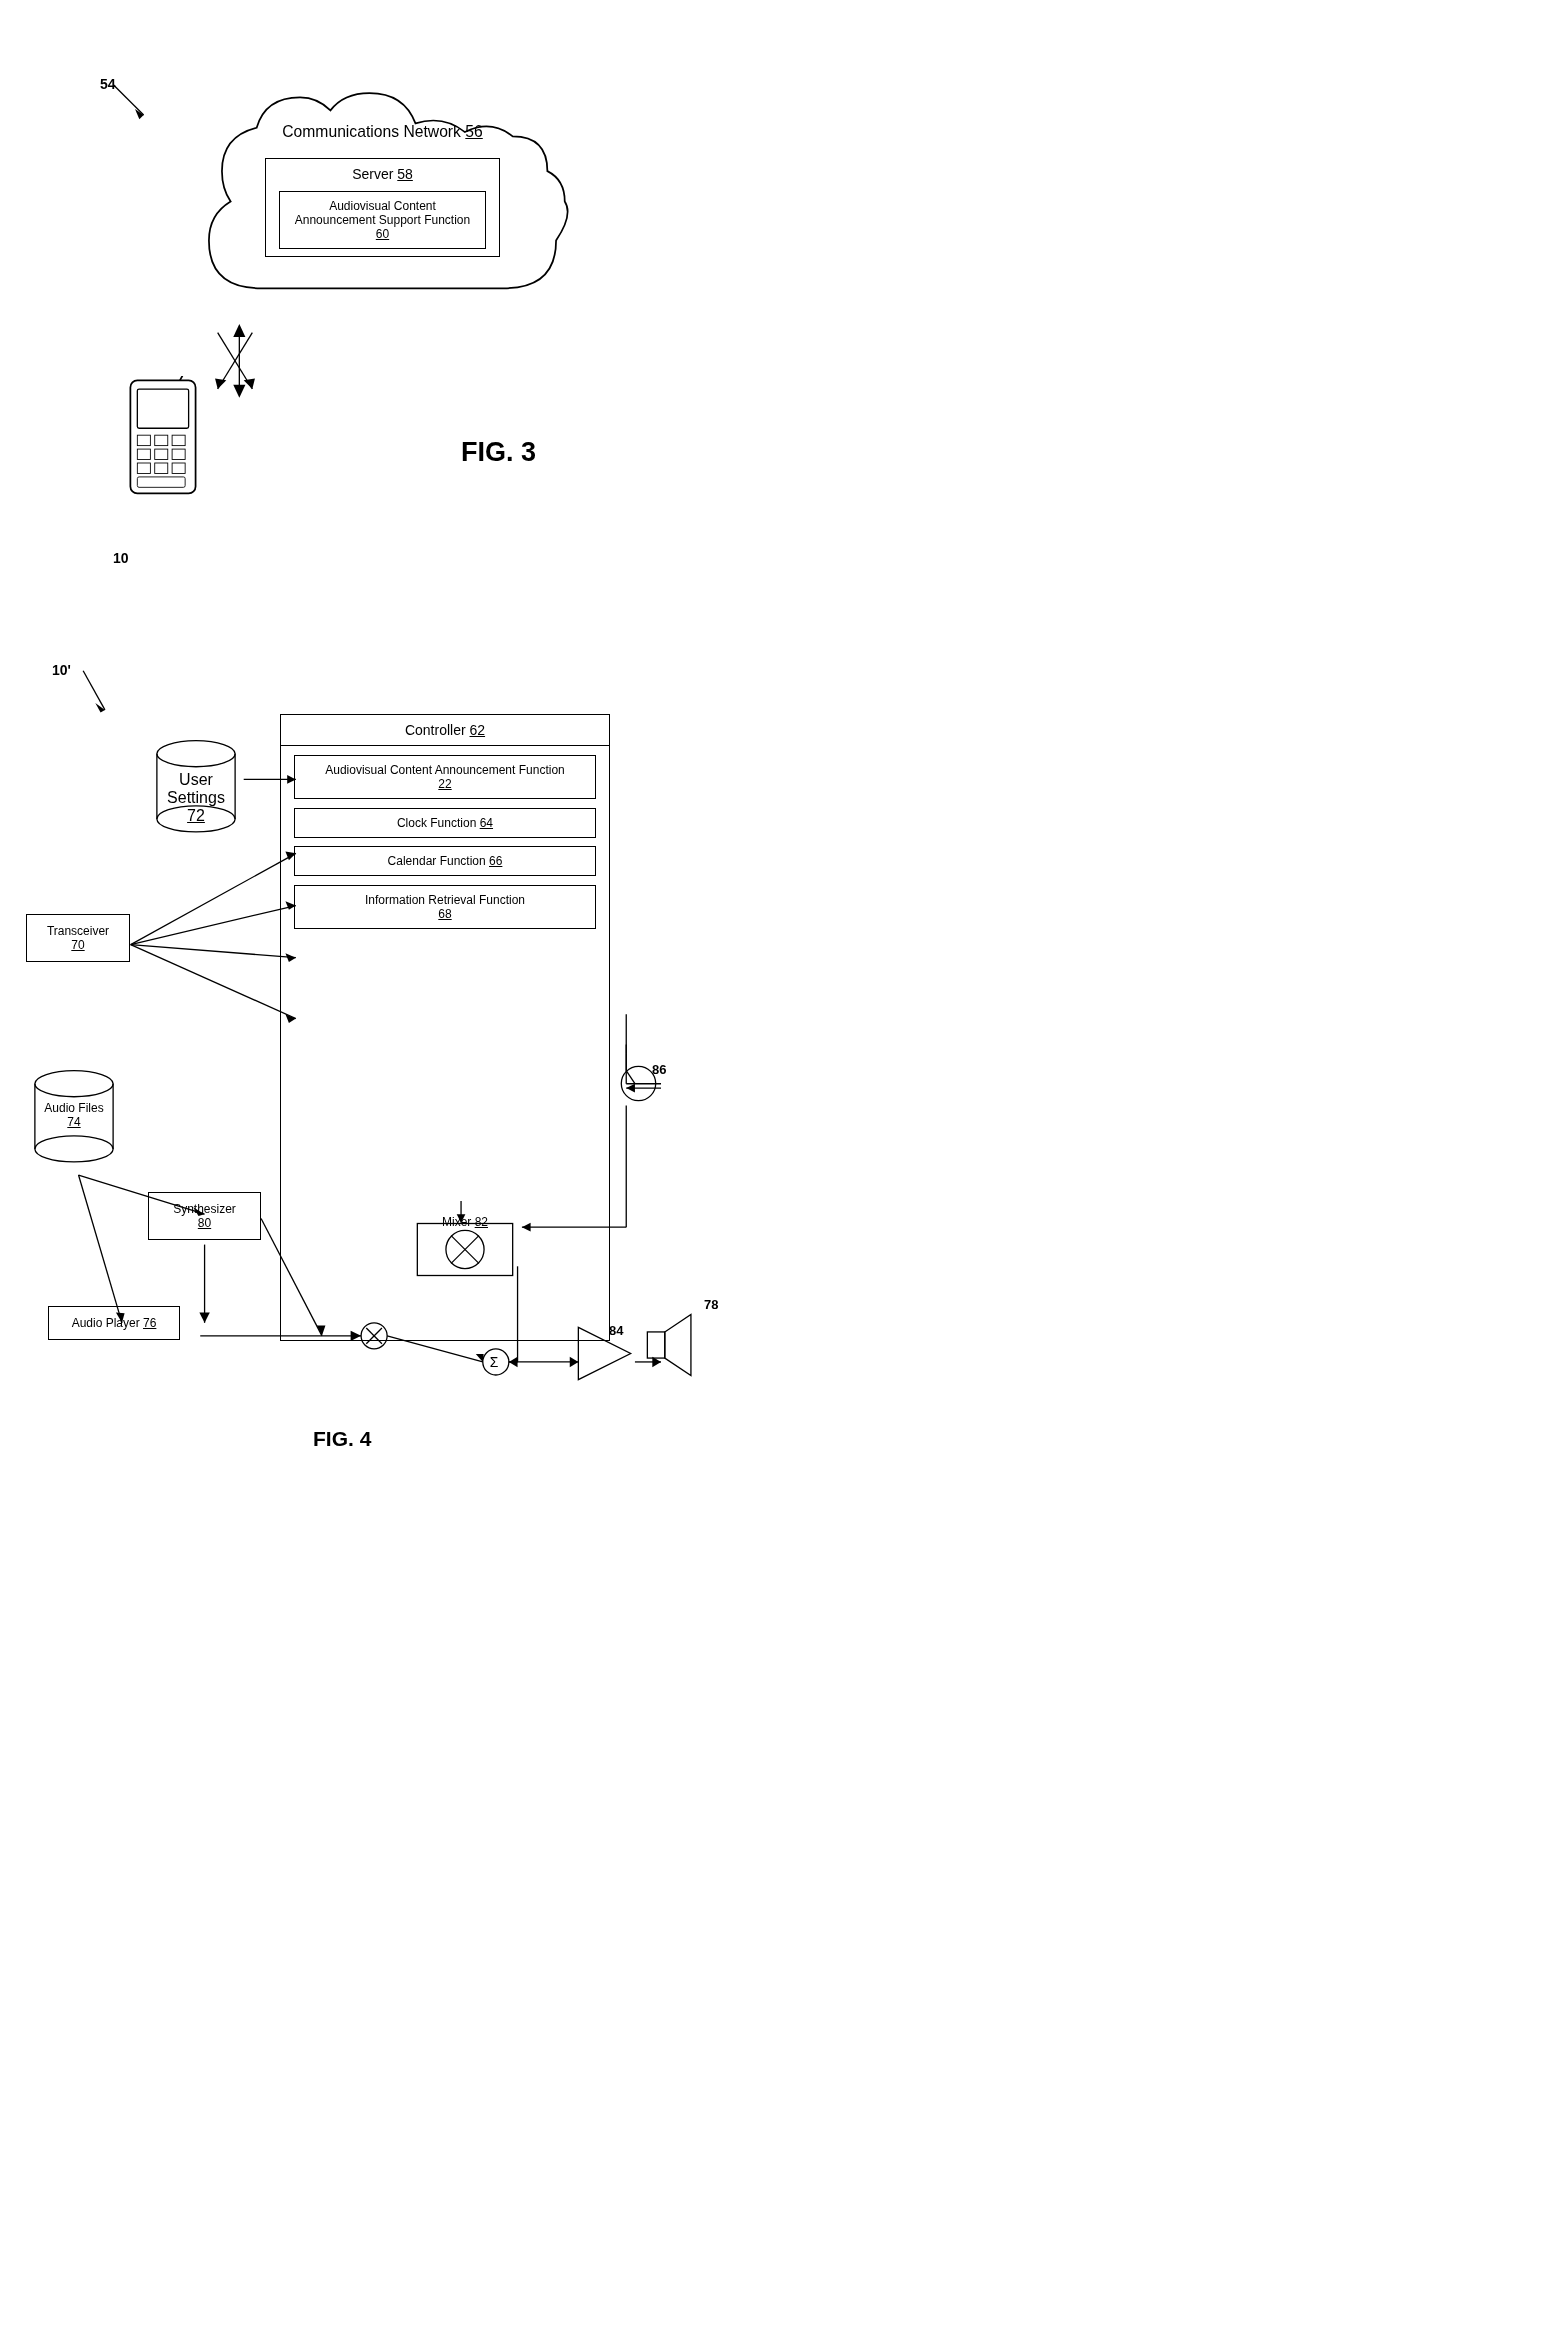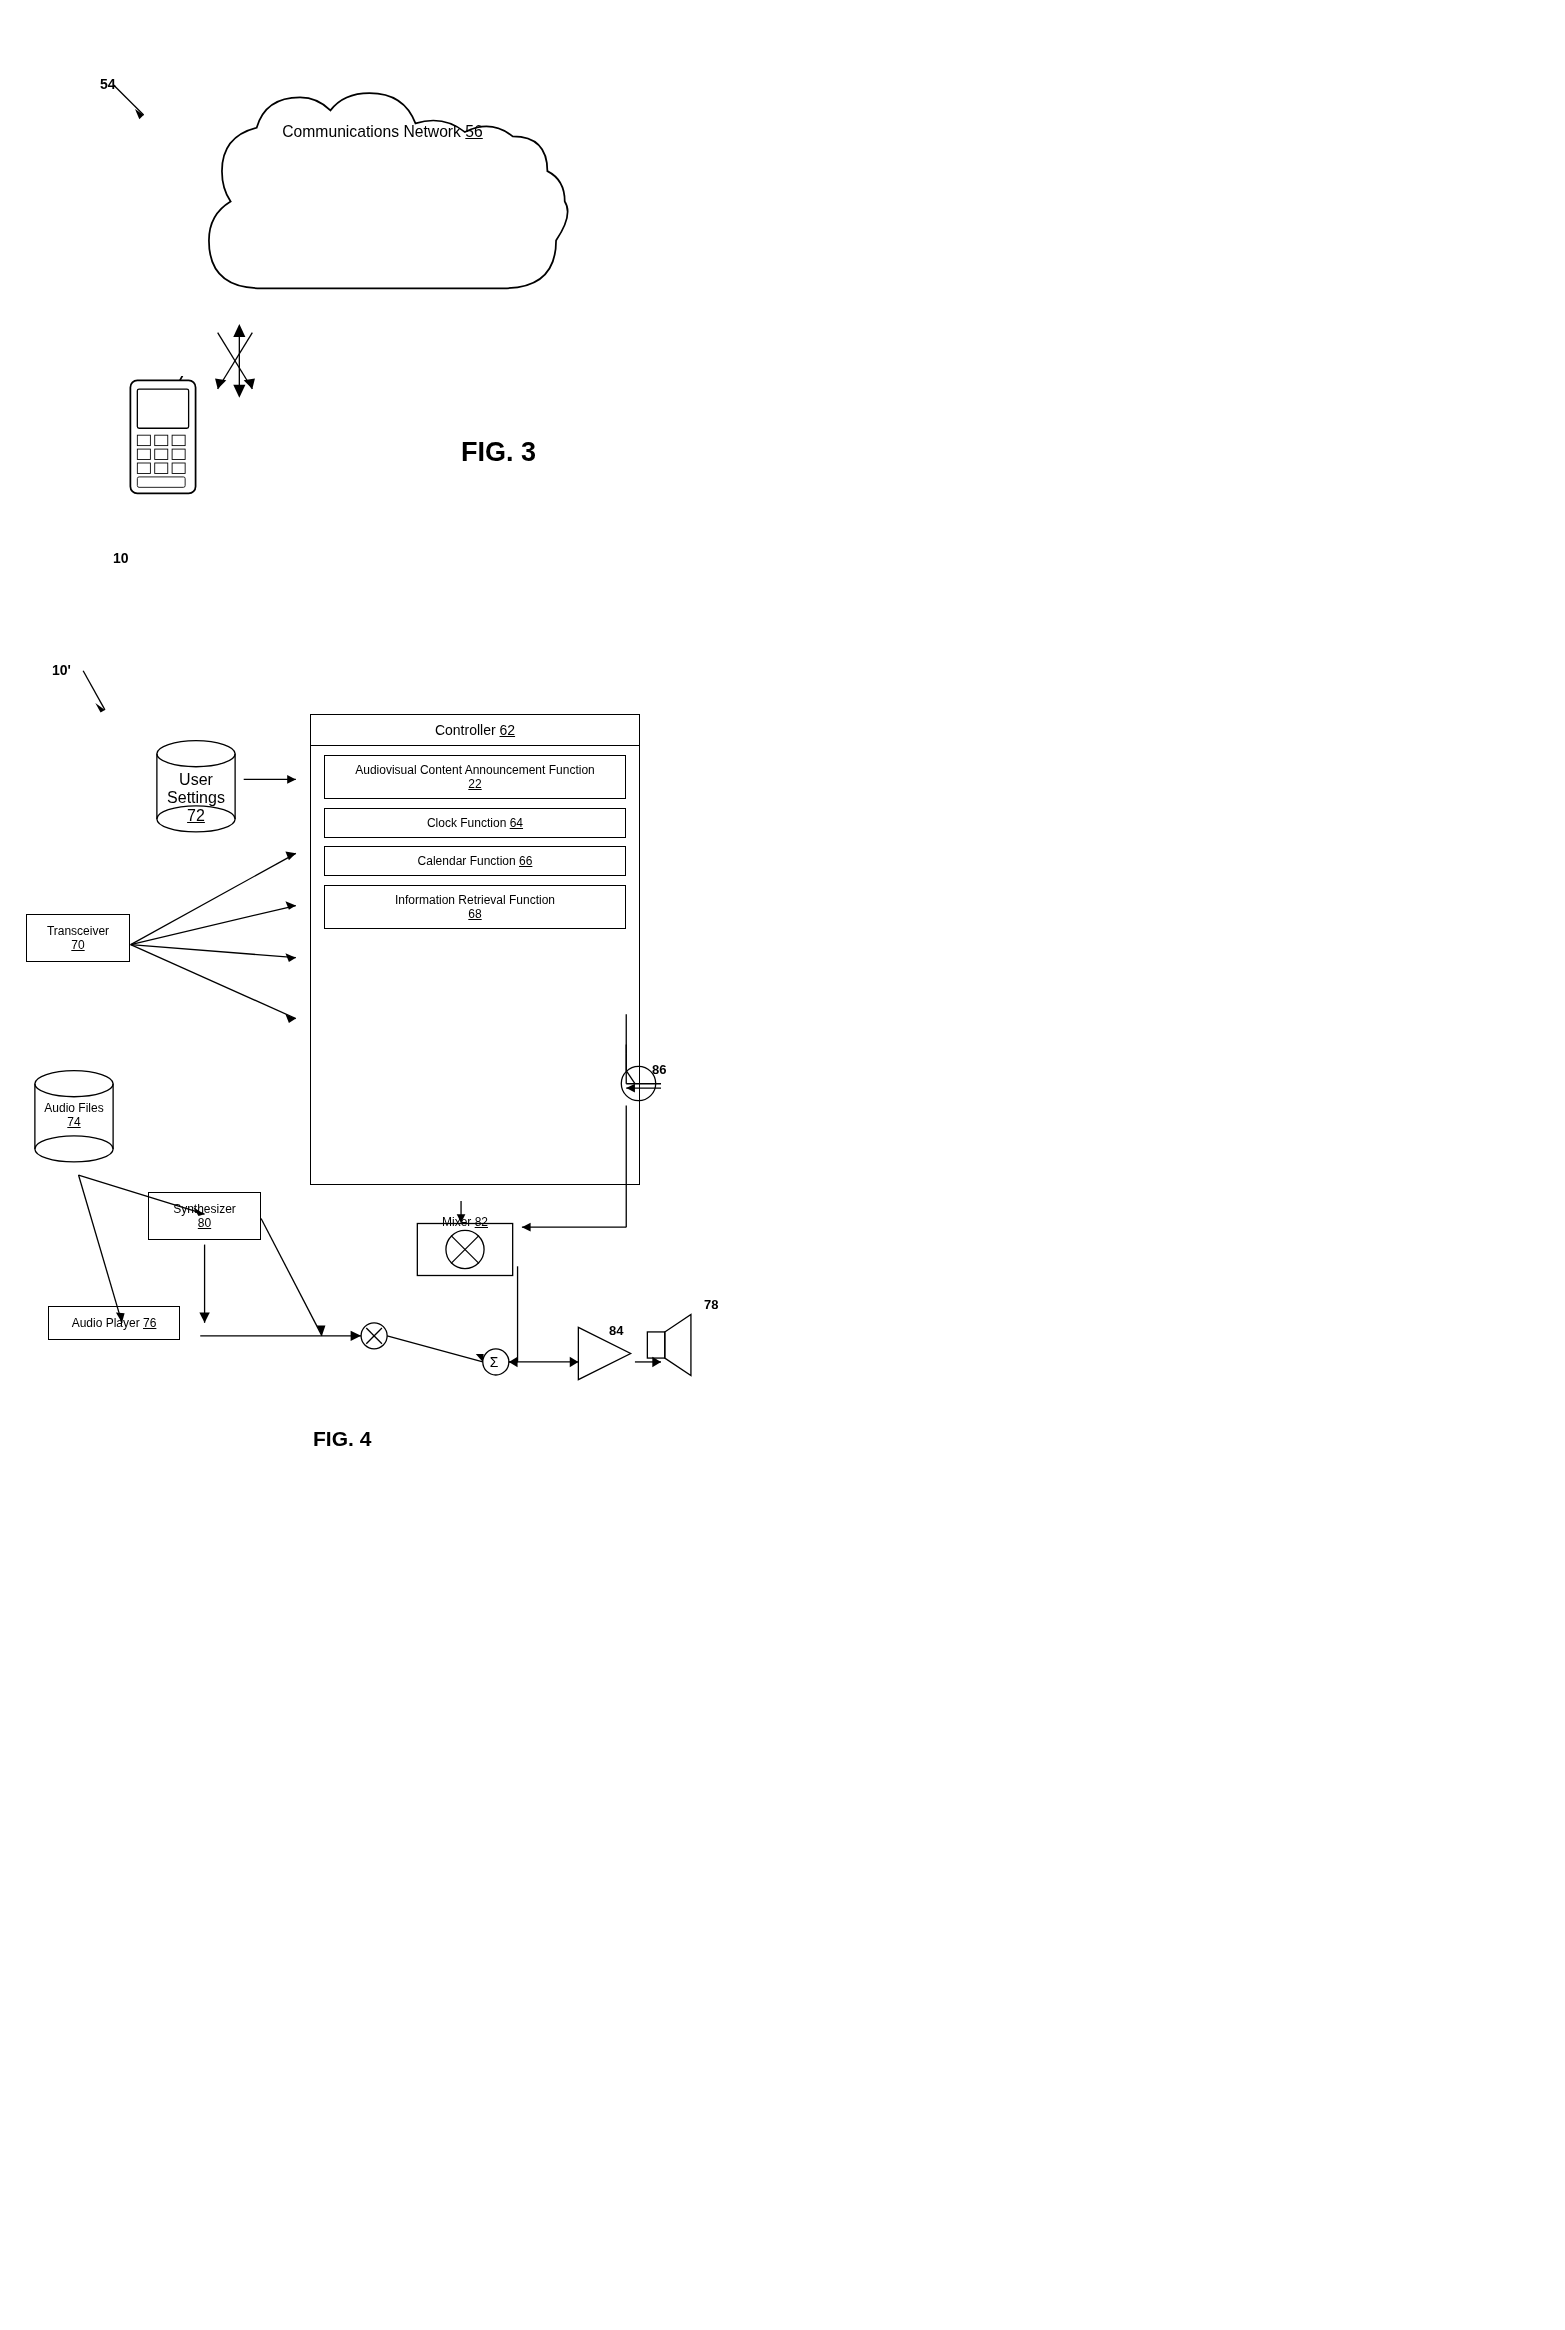--- a/index.html
+++ b/index.html
@@ -111,23 +111,23 @@
       top: 26px;
       left: 52px;
       font-size: 14px;
       font-weight: bold;
     }
 
     
     .controller-outer {
       position: absolute;
       top: 78px;
-      left: 310px;
+      left: 280px;
       width: 330px;
-      height: 471px;
+      height: 627px;
       border: 1.7px solid #000;
     }
 
     .controller-title {
       text-align: center;
       font-size: 14px;
       padding: 7px;
       border-bottom: 1.3px solid #000;
     }
 
@@ -283,20 +283,30 @@
           Q 440,240 380,240
           Z
         " fill="none" stroke="#000" stroke-width="2"></path>
       </svg>
 
       <div class="cloud-content">
         <div class="cloud-title">
           <span>Communications Network</span>
           <span> </span><span class="underline" style="text-decoration: underline;">56</span>
         </div>
+        <div class="server-box">
+          <div class="server-title">
+            <span>Server</span>
+            <span> </span><span class="underline" style="text-decoration: underline;">58</span>
+          </div>
+          <div class="inner-box">
+            <span>Audiovisual Content Announcement Support Function</span>
+            <span> </span><span class="underline" style="text-decoration: underline;">60</span>
+          </div>
+        </div>
       </div>
     </div>
 
     <svg style="position:absolute;top:296px;left:200px;width:70px;height:78px;" viewBox="0 0 80 90" width="70" height="78">
 
       <line x1="45" y1="5" x2="45" y2="80" stroke="#000" stroke-width="1.5"></line>
 
       <polygon points="45,85 38,70 52,70" fill="#000"></polygon>
 
       <polygon points="45,0 38,15 52,15" fill="#000"></polygon>

